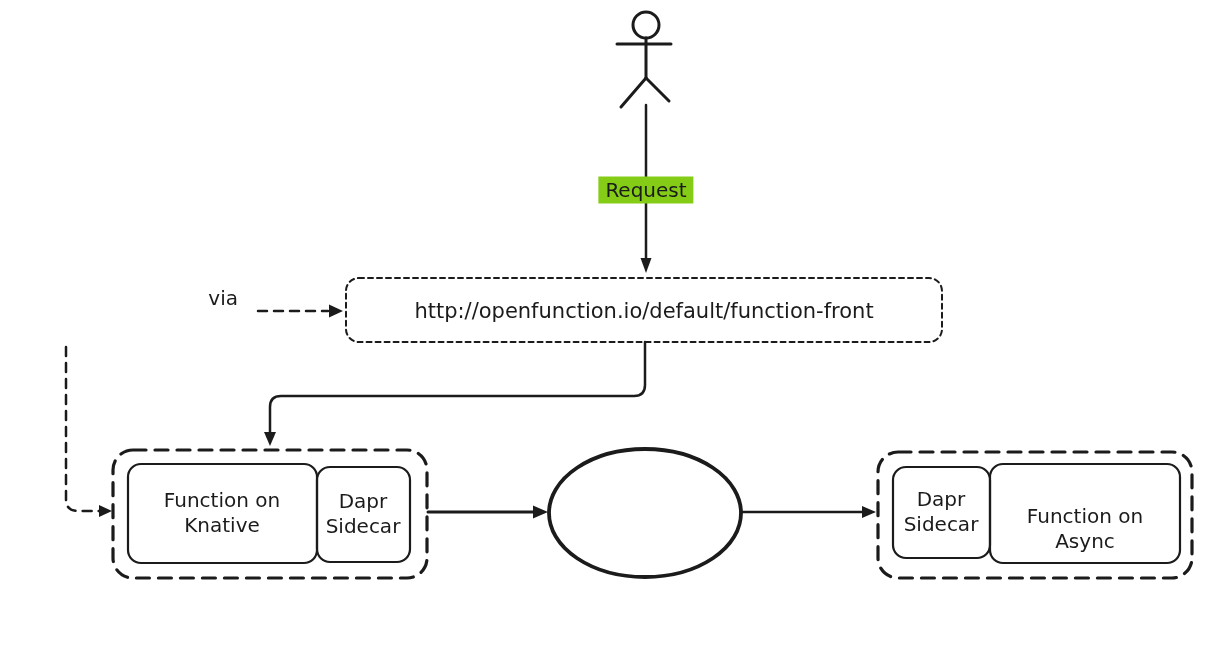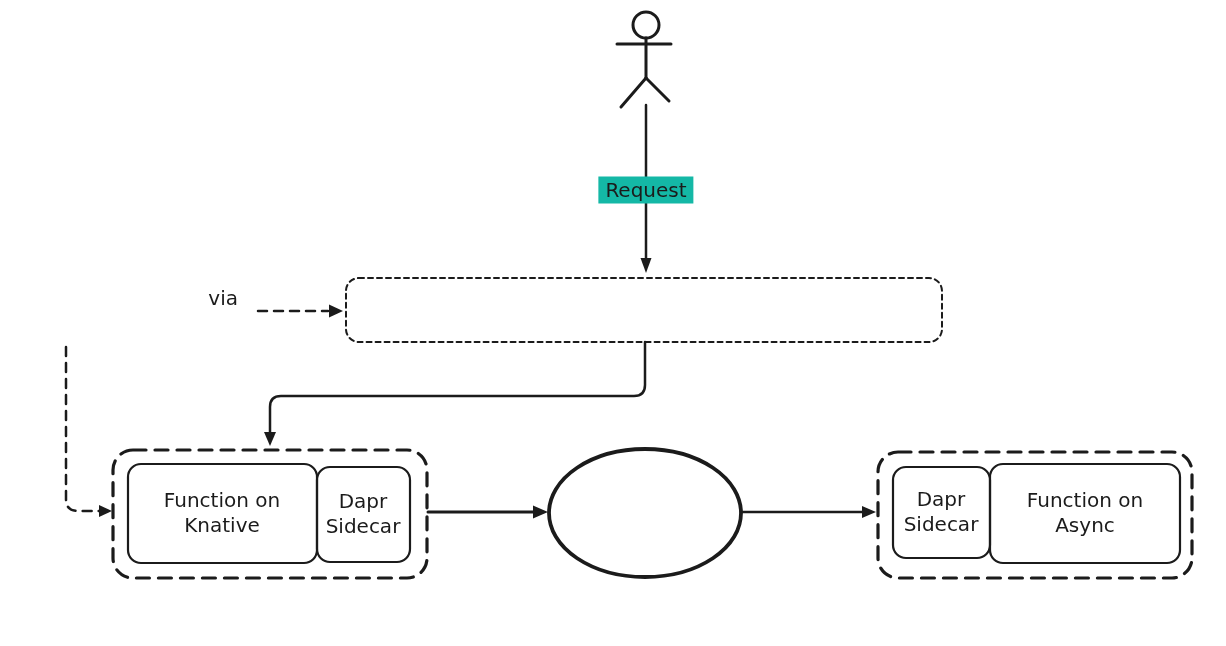--- a/index.html
+++ b/index.html
@@ -25,21 +25,21 @@
     position: absolute;
     transform: translate(-50%, -50%);
     text-align: center;
     font-size: 20px;
     line-height: 1.25;
     color: #1b1b1b;
     white-space: nowrap;
   }
   .lbl.wrap { white-space: normal; }
   .lbl.caption { font-size: 22px; letter-spacing: 0.5px; }
-  .lbl.request-lbl { background: #14b8a6; padding: 1px 7px; }
+  .lbl.request-lbl { background: #84cc16; padding: 1px 7px; }
   .via-lbl {
     position: absolute;
     left: 8px;
     top: 283px;
     width: 230px;
     text-align: right;
     font-size: 20px;
     line-height: 30px;
     white-space: nowrap;
   }
@@ -101,25 +101,26 @@
     <rect x="893" y="467" width="97" height="91" rx="13" stroke-width="2.2"></rect>
     <rect x="990" y="464" width="190" height="99" rx="13" stroke-width="2.2"></rect>
   </svg>
 
   <div class="lbl request-lbl" style="left:646px; top:190px;">Request</div>
 
   <div class="via-lbl">
     <div>via</div>
   </div>
 
+  <div class="lbl" style="left:644px; top:311px; font-size:21px;">http://openfunction.io/default/function-front</div>
 
   <div class="lbl wrap" style="left:222px; top:513px; width:170px;">Function on Knative</div>
 
   <div class="lbl wrap" style="left:363px; top:514px; width:92px;">Dapr Sidecar</div>
 
 
 
   <div class="lbl wrap" style="left:941px; top:512px; width:92px;">Dapr Sidecar</div>
 
-  <div class="lbl wrap" style="left:1085px; top:513px; width:180px;">Function on Async</div>
+  <div class="lbl wrap" style="left:1085px; top:529px; width:180px;">Function on Async</div>
 
 
 </div>
 
 </body></html>

